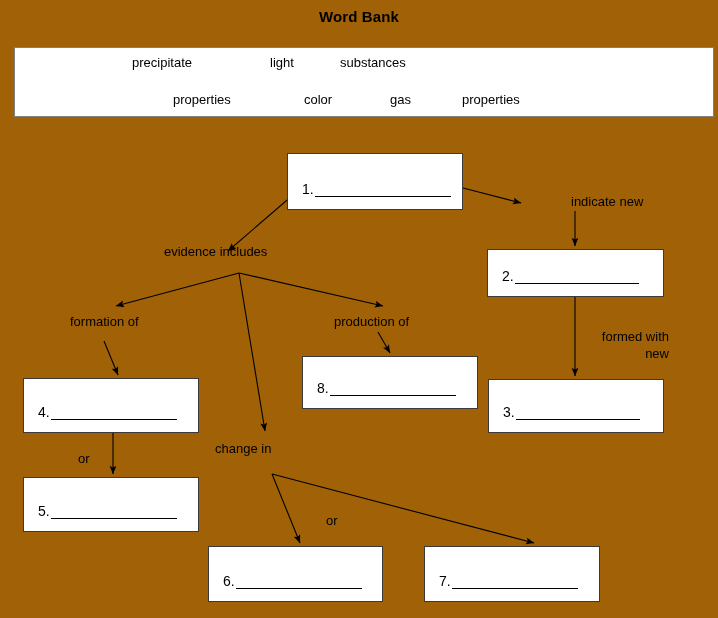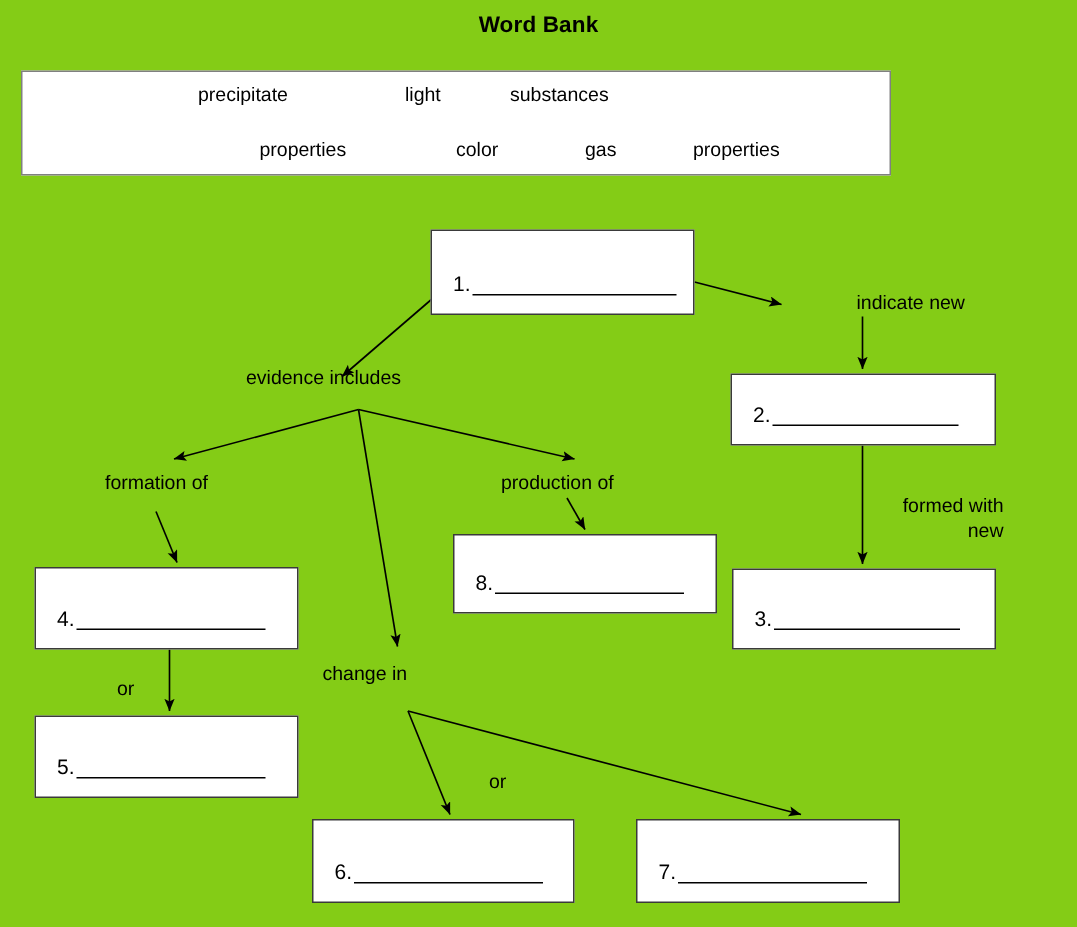--- a/index.html
+++ b/index.html
@@ -10,21 +10,21 @@
   }
   body {
     font-family: "Liberation Sans", sans-serif;
     color: #000000;
   }
   #page {
     position: relative;
     width: 718px;
     height: 618px;
     overflow: hidden;
-    background: #84cc16;
+    background: #a16207;
   }
   #svg-arrows {
     position: absolute;
     left: 0;
     top: 0;
     width: 718px;
     height: 618px;
     pointer-events: none;
   }
   .page-title {
@@ -34,21 +34,21 @@
     width: 718px;
     text-align: center;
     font-size: 15px;
     font-weight: bold;
     letter-spacing: 0.1px;
   }
   .word-bank {
     position: absolute;
     left: 14px;
     top: 47px;
-    width: 580px;
+    width: 700px;
     height: 70px;
     border: 1.5px solid #808080;
     box-sizing: border-box;
     background: #ffffff;
   }
   .wb-row {
     position: absolute;
     left: 0;
     width: 693px;
     height: 22px;

